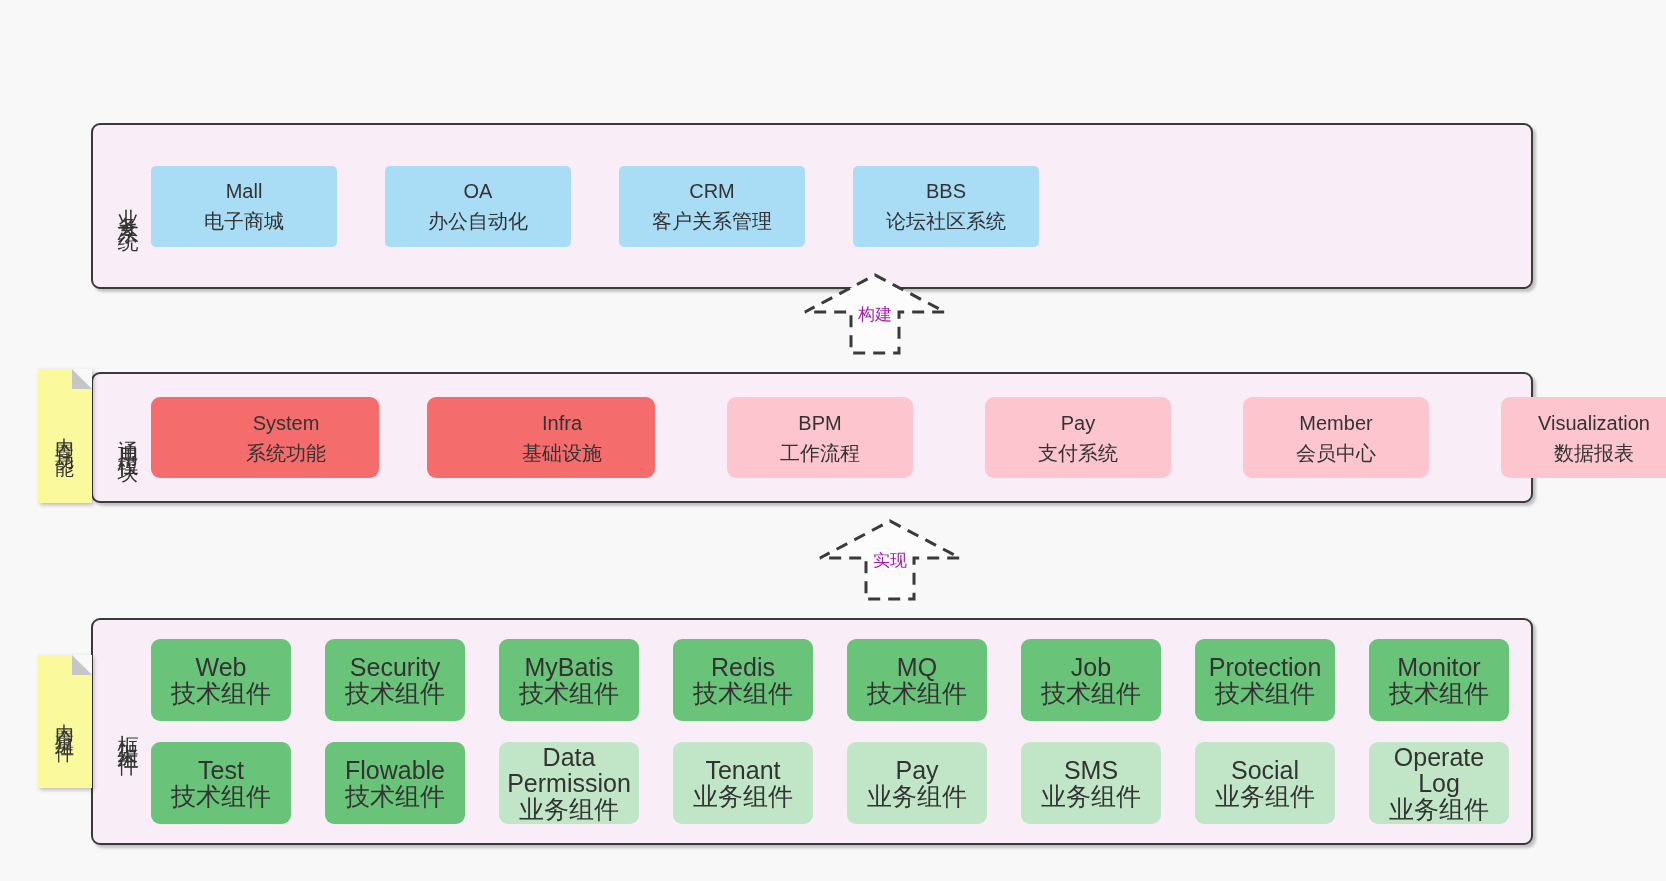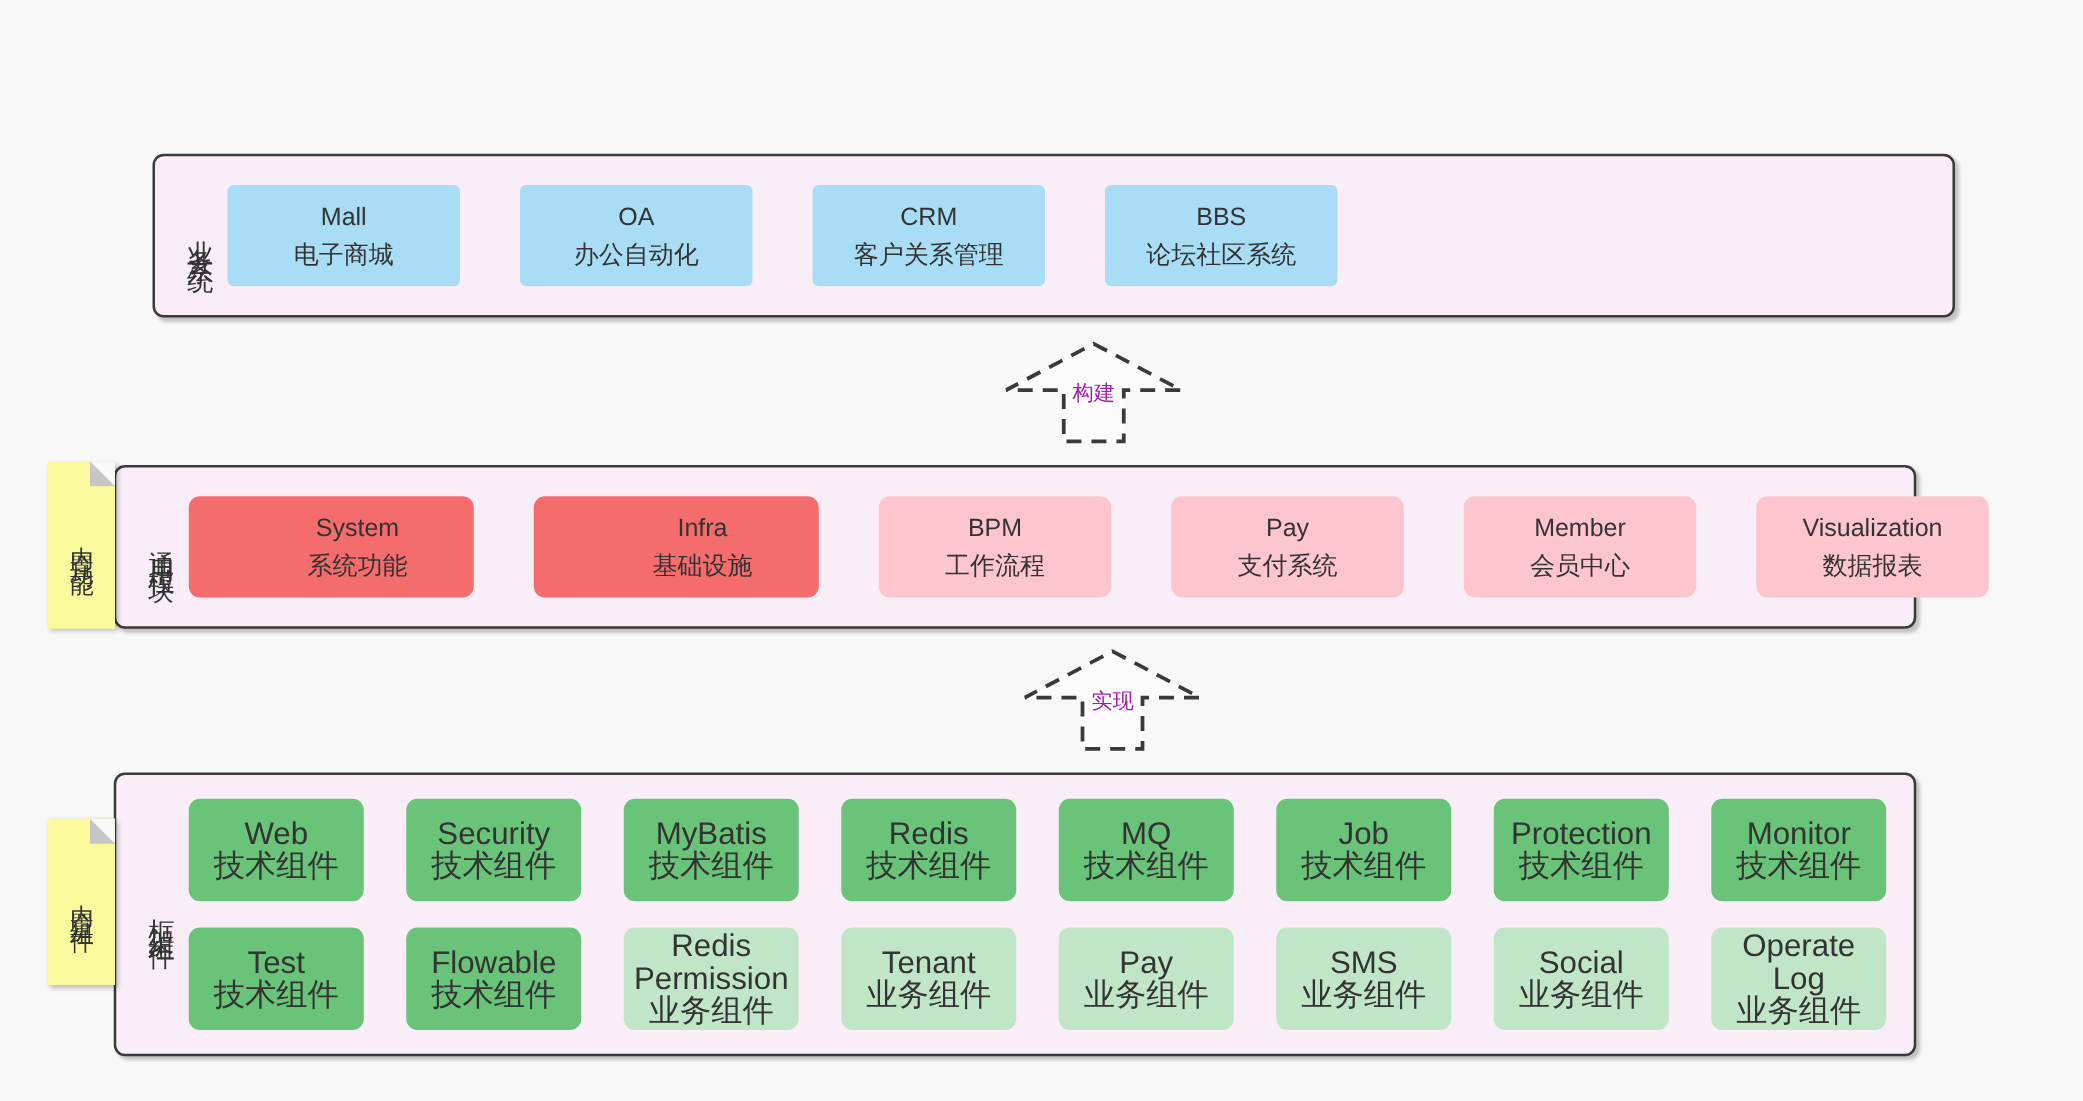--- a/index.html
+++ b/index.html
@@ -22,21 +22,21 @@
   .box{
     width:186px;height:81px;border-radius:9px;
     display:flex;flex-direction:column;align-items:center;justify-content:center;
     text-align:center;font-size:20px;line-height:30px;color:#333;
   }
   .band-frameworks .boxes{gap:34px;}
   .band-frameworks .box{width:140px;height:82px;font-size:25px;line-height:26px;padding:0 4px;box-sizing:border-box;}
   .rows{display:flex;flex-direction:column;gap:21px;}
   .v-blue{background:#a9ddf5;border-radius:5px;}
   .v-red{background:#f56c6c;padding-left:42px;}
-  .v-pink{background:#fdc5ce;}
+  .v-pink{background:#fdc5ce;margin-left:24px;}
   .v-green{background:#69c378;}
   .v-lightgreen{background:#c0e6c7;}
   .sticky{
     position:absolute;left:38px;width:54px;background:#fafa9d;
     box-shadow:2px 2px 4px rgba(0,0,0,.25);z-index:3;
     display:flex;align-items:center;justify-content:center;
   }
   .sticky::after{
     content:"";position:absolute;top:0;right:0;width:0;height:0;
     border-style:solid;border-width:0 20px 20px 0;
@@ -51,21 +51,21 @@
   .arrow-label{
     position:absolute;left:50%;top:31px;transform:translateX(-50%);
     background:#fcfcfc;font-size:17px;padding:0 3px;white-space:nowrap;color:#a21caf;
   }
 </style>
 </head>
 <body>
 
 <div id="canvas">
 
-  <div class="band" style="top:123px;height:131px;margin-left:31px;">
+  <div class="band" style="top:123px;height:166px;">
     <div class="band-label">业务系统</div>
     <div class="boxes">
       <div class="box v-blue">
         <span>Mall</span>
         <span>电子商城</span>
       </div>
       <div class="box v-blue">
         <span>OA</span>
         <span>办公自动化</span>
       </div>
@@ -170,21 +170,21 @@
       <div class="boxes">
         <div class="box v-green">
           <span>Test</span>
           <span>技术组件</span>
         </div>
         <div class="box v-green">
           <span>Flowable</span>
           <span>技术组件</span>
         </div>
         <div class="box v-lightgreen">
-          <span>Redis Permission</span>
+          <span>Data Permission</span>
           <span>业务组件</span>
         </div>
         <div class="box v-lightgreen">
           <span>Tenant</span>
           <span>业务组件</span>
         </div>
         <div class="box v-lightgreen">
           <span>Pay</span>
           <span>业务组件</span>
         </div>

